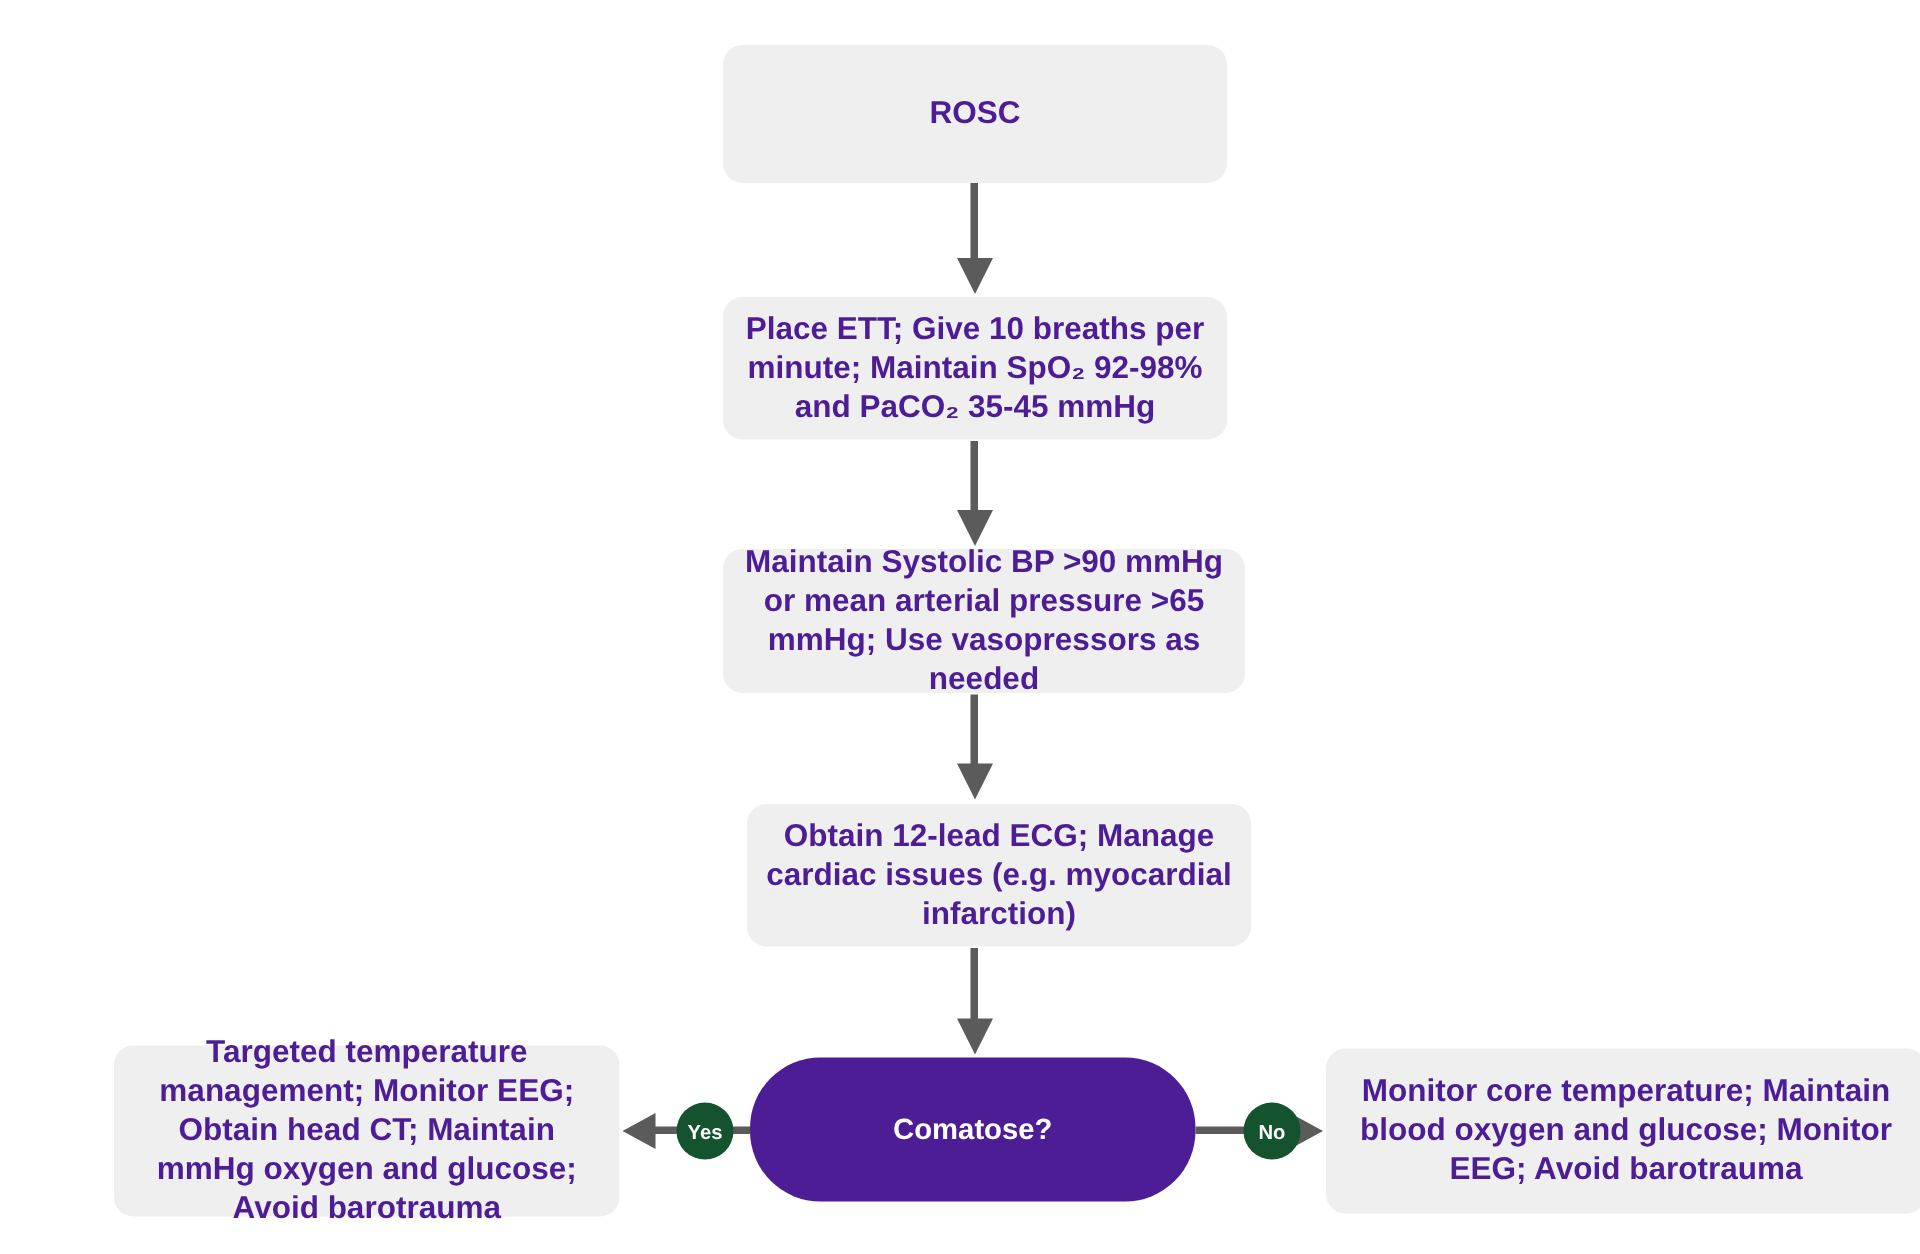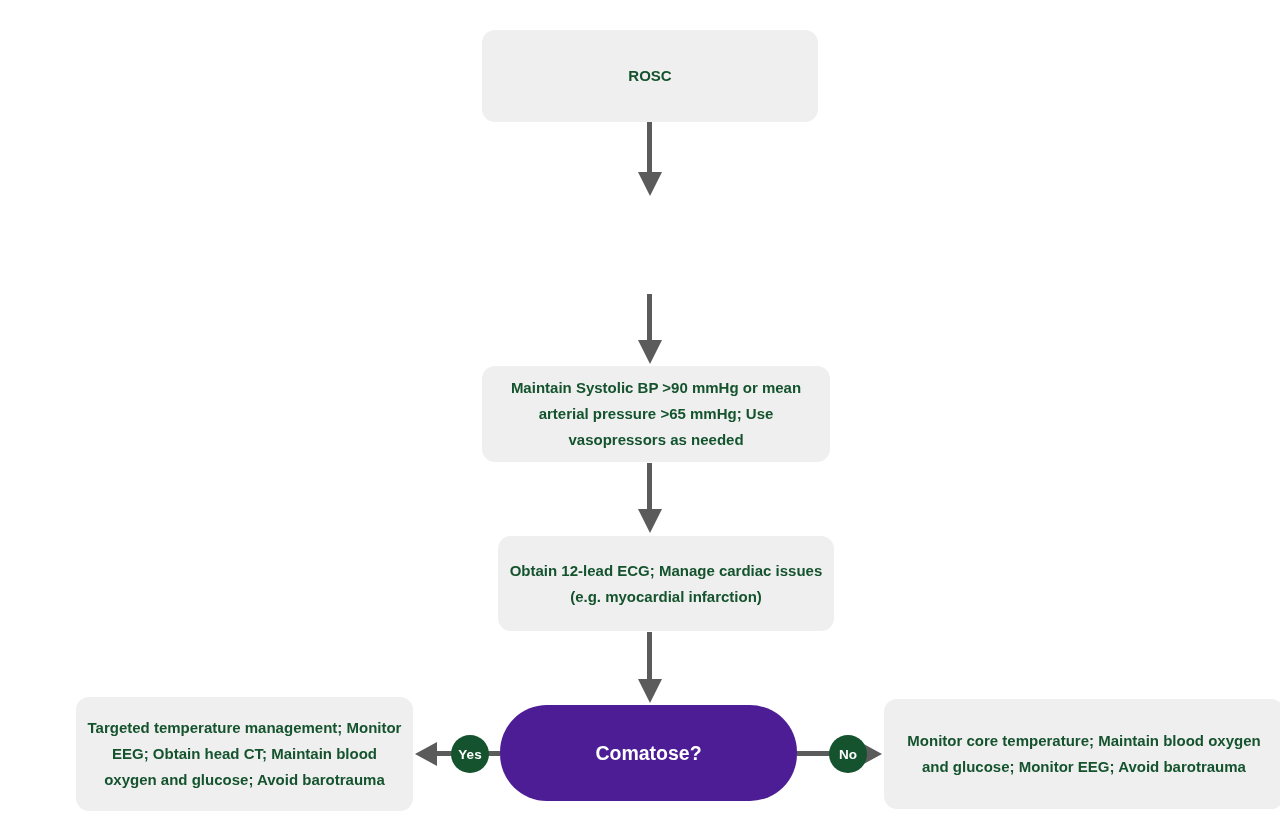--- a/index.html
+++ b/index.html
@@ -15,23 +15,23 @@
     overflow: hidden;
   }
   .node {
     position: absolute;
     display: flex;
     align-items: center;
     justify-content: center;
     text-align: center;
     box-sizing: border-box;
     background: #efefef;
-    color: #14532d;
+    color: #4c1d95;
     font-weight: 700;
-    font-size: 15px;
+    font-size: 21px;
     line-height: 26px;
     border-radius: 13px;
     padding: 6px 10px;
   }
   .decision {
     background: #4c1d95;
     color: #ffffff;
     font-size: 19.5px;
     border-radius: 47px;
   }
@@ -85,28 +85,29 @@
   .badge-yes { left: 451px; }
   .badge-no  { left: 829px; text-align: center; }
 </style>
 </head>
 <body>
 
 <div class="stage">
 
   <div class="node n-rosc">ROSC</div>
 
+  <div class="node n-ventilation">Place ETT; Give 10 breaths per minute; Maintain SpO₂ 92-98% and PaCO₂ 35-45 mmHg</div>
 
   <div class="node n-bp">Maintain Systolic BP &gt;90 mmHg or mean arterial pressure &gt;65 mmHg; Use vasopressors as needed</div>
 
   <div class="node n-ecg">Obtain 12-lead ECG; Manage cardiac issues (e.g. myocardial infarction)</div>
 
   <div class="node decision n-comatose">Comatose?</div>
 
-  <div class="node n-ttm">Targeted temperature management; Monitor EEG; Obtain head CT; Maintain blood oxygen and glucose; Avoid barotrauma</div>
+  <div class="node n-ttm">Targeted temperature management; Monitor EEG; Obtain head CT; Maintain mmHg oxygen and glucose; Avoid barotrauma</div>
 
   <div class="node n-monitor">Monitor core temperature; Maintain blood oxygen and glucose; Monitor EEG; Avoid barotrauma</div>
 
   <div>
     <div class="shaft-v a1s"></div>
     <div class="head-down a1h"></div>
   </div>
   <div>
     <div class="shaft-v a2s"></div>
     <div class="head-down a2h"></div>

